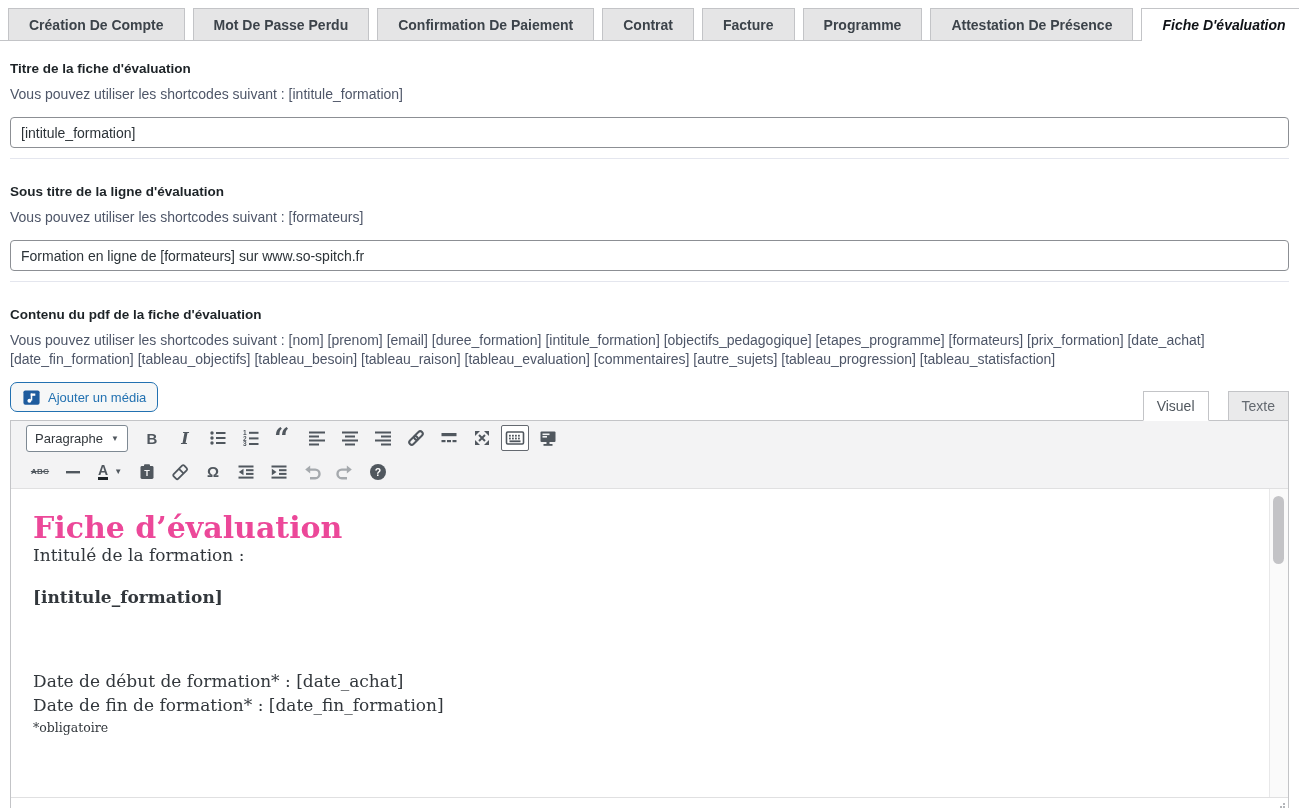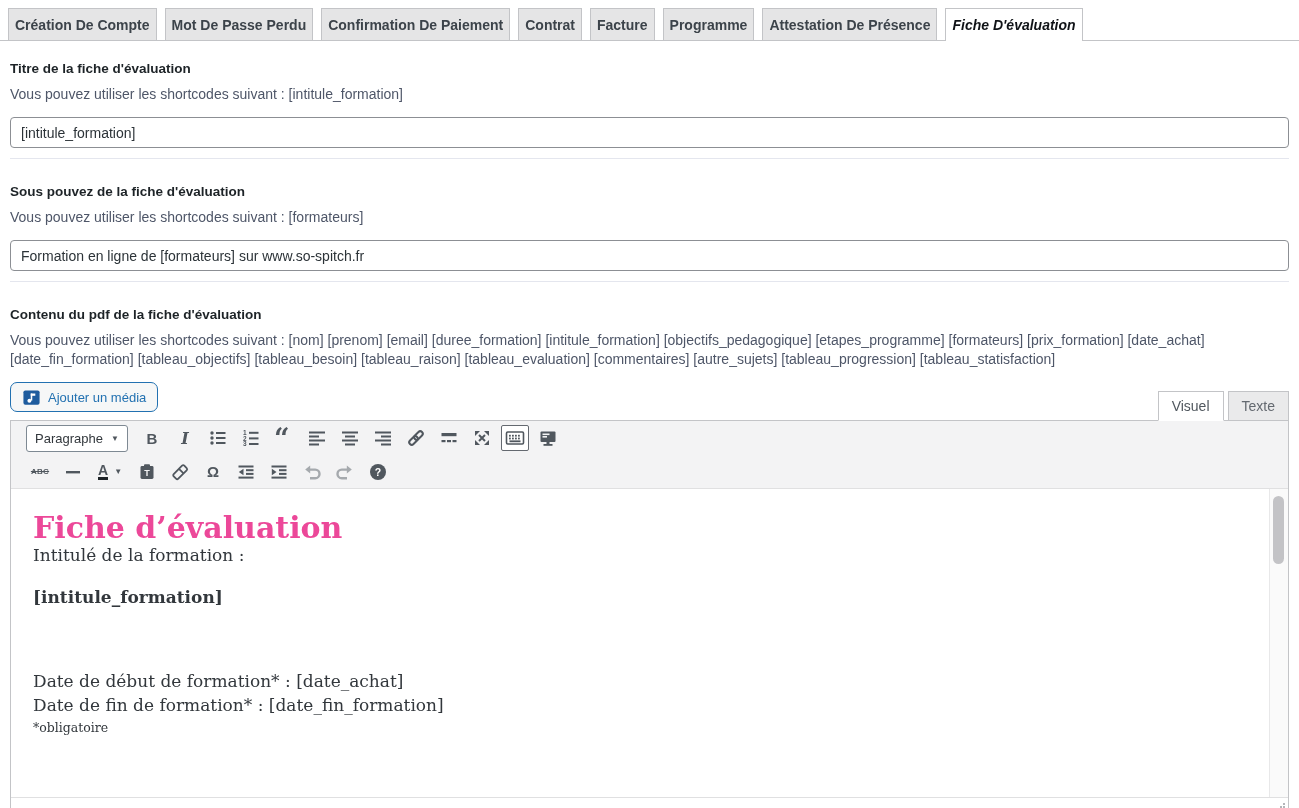--- a/index.html
+++ b/index.html
@@ -2,21 +2,21 @@
 <html><head>
 <meta charset="utf-8">
 <style>
   * { margin:0; padding:0; box-sizing:border-box; }
   html,body { width:1299px; height:808px; background:#fff; overflow:hidden;
     font-family:"Liberation Sans", sans-serif; }
 
   
   .tabbar { display:flex; align-items:flex-end; gap:8px; padding:8px 8px 0 8px;
     border-bottom:1px solid #c3c4c7; }
-  .tab { height:32px; display:flex; align-items:center; padding:0 6px;
+  .tab { height:32px; display:flex; align-items:center; padding:0 20px;
     background:#e5e5e6; border:1px solid #c3c4c7; border-bottom:none;
     font-size:14px; font-weight:600; color:#3c434a; cursor:pointer;
     margin-bottom:0; white-space:nowrap; }
   .tab.active { background:#fff; color:#101317; margin-bottom:-1px; height:33px;
     position:relative; z-index:2;font-style:italic; }
 
   
   .page { padding:0 10px; }
   .field-label { margin-top:20px; font-size:13.5px; font-weight:600; color:#1d2327; }
   .field-hint { margin-top:9px; font-size:14px; color:#4e5668; line-height:19px; }
@@ -28,21 +28,21 @@
   
   .editor-tools { margin-top:13px; display:flex; align-items:flex-end;
     justify-content:space-between; }
   .media-btn { display:flex; align-items:center; gap:7px; height:30px; padding:0 11px;
     background:#f6f7f7; border:1px solid #2271b1; border-radius:7px; color:#2271b1;
     font-size:13px; font-family:"Liberation Sans",sans-serif; cursor:pointer;
     margin-bottom:8px; }
   .mode-tabs { display:flex; }
   .mode-tab { height:30px; display:flex; align-items:center; padding:8px 13px;
     font-size:14px; color:#646970; background:#eaeaeb; border:1px solid #c3c4c7;
-    cursor:pointer; margin-left:4px; margin-bottom:-1px; }
+    cursor:pointer; margin-left:19px; margin-bottom:-1px; }
   .mode-tab.active { background:#fff; border-bottom:1px solid #fff; color:#50575e;
     position:relative; z-index:2; }
 
   
   .editor-frame { border:1px solid #c3c4c7; background:#fff; }
   .tb { display:flex; align-items:center; background:#f3f3f4; height:34px;
     padding-left:15px; }
   .tb.row2 { border-bottom:1px solid #e0e0e1; }
   .tbb { display:flex; align-items:center; justify-content:center; width:28px;
     height:26px; margin-right:5px; background:transparent; border:1px solid transparent;
@@ -95,21 +95,21 @@
   <div class="tab active">Fiche D'évaluation</div>
 </div>
 
 <div class="page">
 
   <div class="field-label">Titre de la fiche d'évaluation</div>
   <div class="field-hint">Vous pouvez utiliser les shortcodes suivant : [intitule_formation]</div>
   <input class="text-input" type="text" value="[intitule_formation]" style="">
   <hr class="sep">
 
-  <div class="field-label" style="margin-top:25px">Sous pouvez de la fiche d'évaluation</div>
+  <div class="field-label" style="margin-top:25px">Sous titre de la ligne d'évaluation</div>
   <div class="field-hint">Vous pouvez utiliser les shortcodes suivant : [formateurs]</div>
   <input class="text-input" type="text" value="Formation en ligne de [formateurs] sur www.so-spitch.fr" style="">
   <hr class="sep">
 
   <div class="field-label" style="margin-top:25px">Contenu du pdf de la fiche d'évaluation</div>
   <div class="field-hint">Vous pouvez utiliser les shortcodes suivant : [nom] [prenom] [email] [duree_formation] [intitule_formation] [objectifs_pedagogique] [etapes_programme] [formateurs] [prix_formation] [date_achat] [date_fin_formation] [tableau_objectifs] [tableau_besoin] [tableau_raison] [tableau_evaluation] [commentaires] [autre_sujets] [tableau_progression] [tableau_statisfaction]</div>
 
   <div class="editor-tools">
     <button class="media-btn">
       <svg viewBox="0 0 20 20" width="19" height="19">

